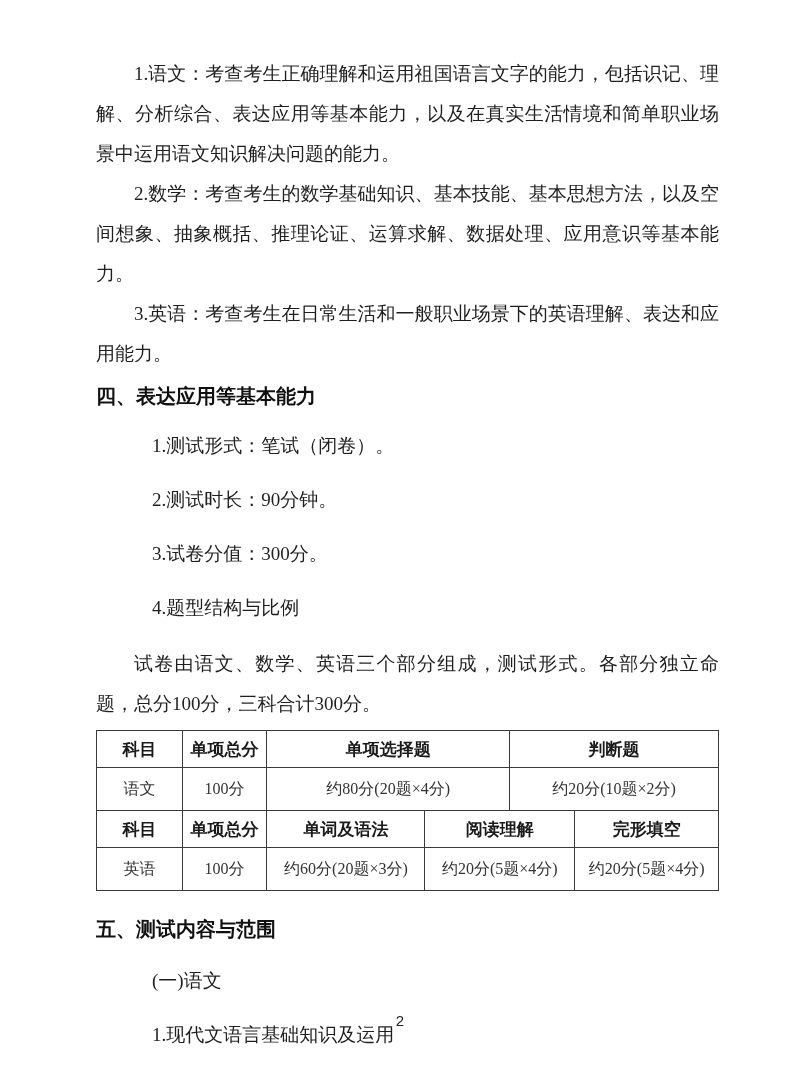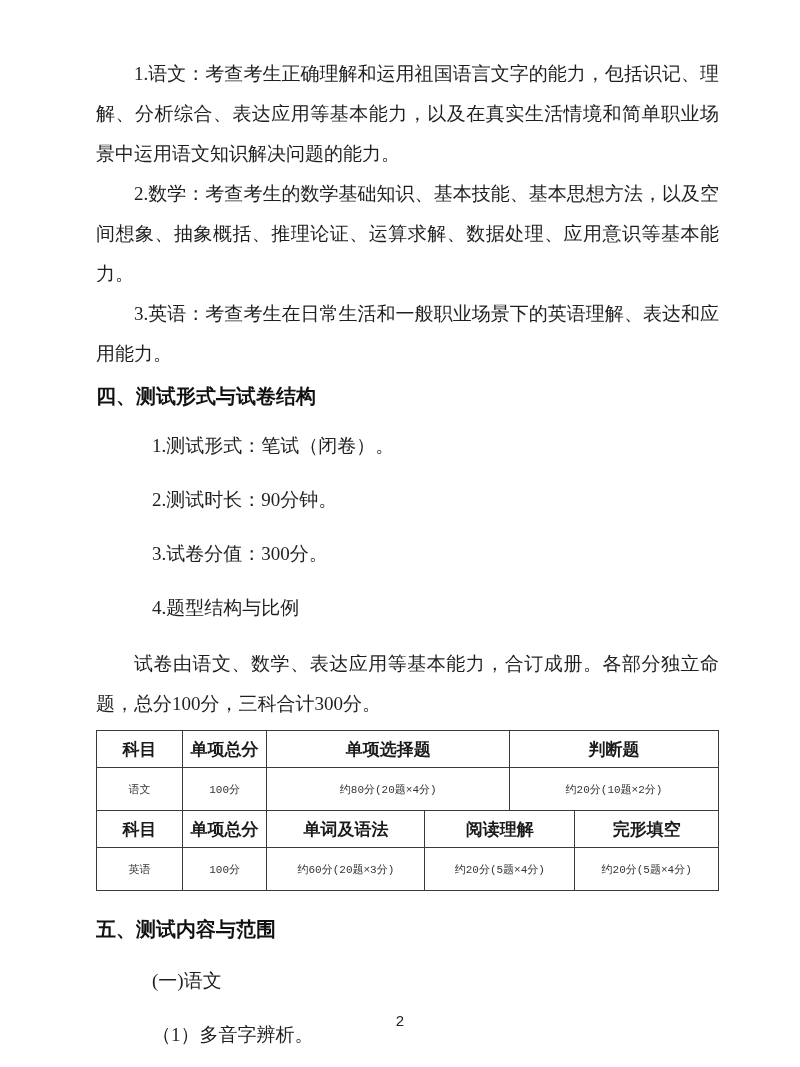--- a/index.html
+++ b/index.html
@@ -68,22 +68,22 @@
     white-space: nowrap;
   }
   .score-table th {
     font-family: "Liberation Sans", sans-serif;
     font-size: 17px;
     font-weight: bold;
     color: #1a1a1a;
     height: 36px;
   }
   .score-table td {
-    font-family: Liberation Mono, monospace;
-    font-size: 11px;
+    font-family: Liberation Serif, serif;
+    font-size: 16px;
     font-weight: normal;
     color: #333333;
     height: 42px;
   }
   .page-number {
     position: absolute;
     bottom: 38px;
     left: 0;
     width: 100%;
     text-align: center;
@@ -95,28 +95,28 @@
 </head>
 <body>
 
 <div class="page">
   <div class="content">
 
     <p class="para">1.语文：考查考生正确理解和运用祖国语言文字的能力，包括识记、理解、分析综合、表达应用等基本能力，以及在真实生活情境和简单职业场景中运用语文知识解决问题的能力。</p>
     <p class="para">2.数学：考查考生的数学基础知识、基本技能、基本思想方法，以及空间想象、抽象概括、推理论证、运算求解、数据处理、应用意识等基本能力。</p>
     <p class="para">3.英语：考查考生在日常生活和一般职业场景下的英语理解、表达和应用能力。</p>
 
-    <h2 class="section-heading">四、测试形式与试卷结构</h2>
+    <h2 class="section-heading">四、表达应用等基本能力</h2>
 
     <p class="list-line">1.测试形式：笔试（闭卷）。</p>
     <p class="list-line">2.测试时长：90分钟。</p>
     <p class="list-line">3.试卷分值：300分。</p>
     <p class="list-line">4.题型结构与比例</p>
 
-    <p class="para">试卷由语文、数学、表达应用等基本能力，合订成册。各部分独立命题，总分100分，三科合计300分。</p>
+    <p class="para">试卷由语文、数学、英语三个部分组成，测试形式。各部分独立命题，总分100分，三科合计300分。</p>
 
     <table class="score-table part1">
       <colgroup>
         <col style="width:13.8%">
         <col style="width:13.6%">
         <col style="width:39.0%">
         <col style="width:33.6%">
       </colgroup>
       <tbody>
           <tr>
@@ -156,18 +156,19 @@
         <td>约60分(20题×3分)</td>
         <td>约20分(5题×4分)</td>
         <td>约20分(5题×4分)</td>
       </tr>
     </tbody>
       </table>
 
     <h2 class="section-heading second">五、测试内容与范围</h2>
 
     <p class="list-line">(一)语文</p>
+    <p class="list-line">1.现代文语言基础知识及运用</p>
     <p class="list-line">（1）多音字辨析。</p>
 
   </div>
 
   <div class="page-number">2</div>
 </div>
 
 </body></html>

